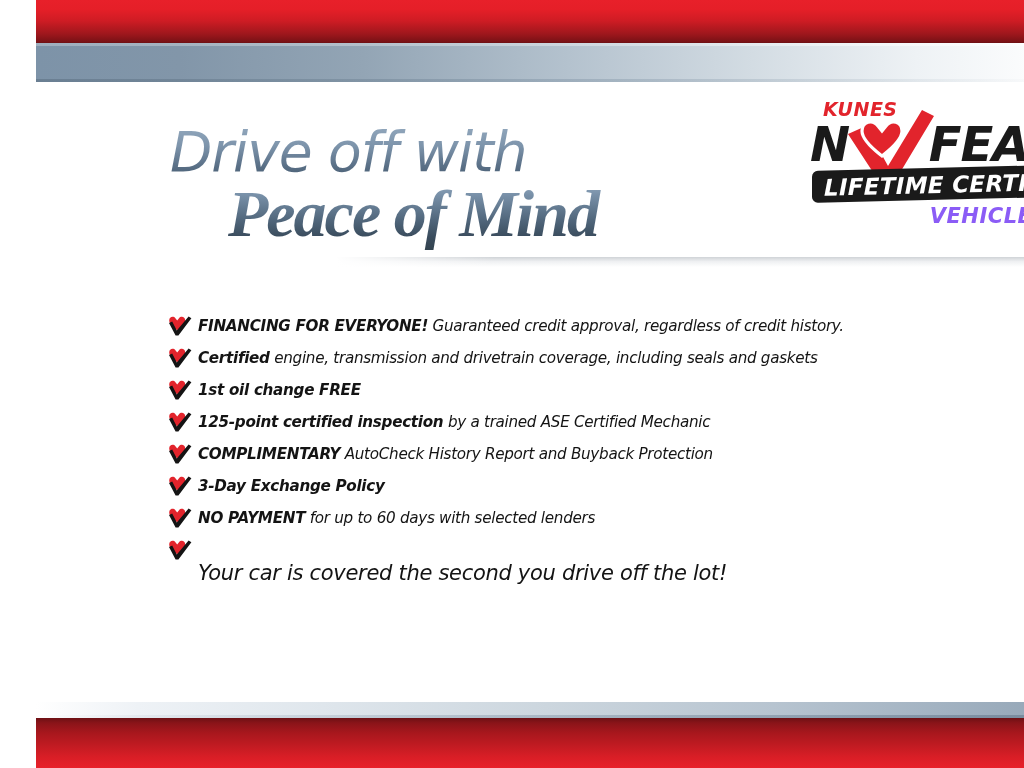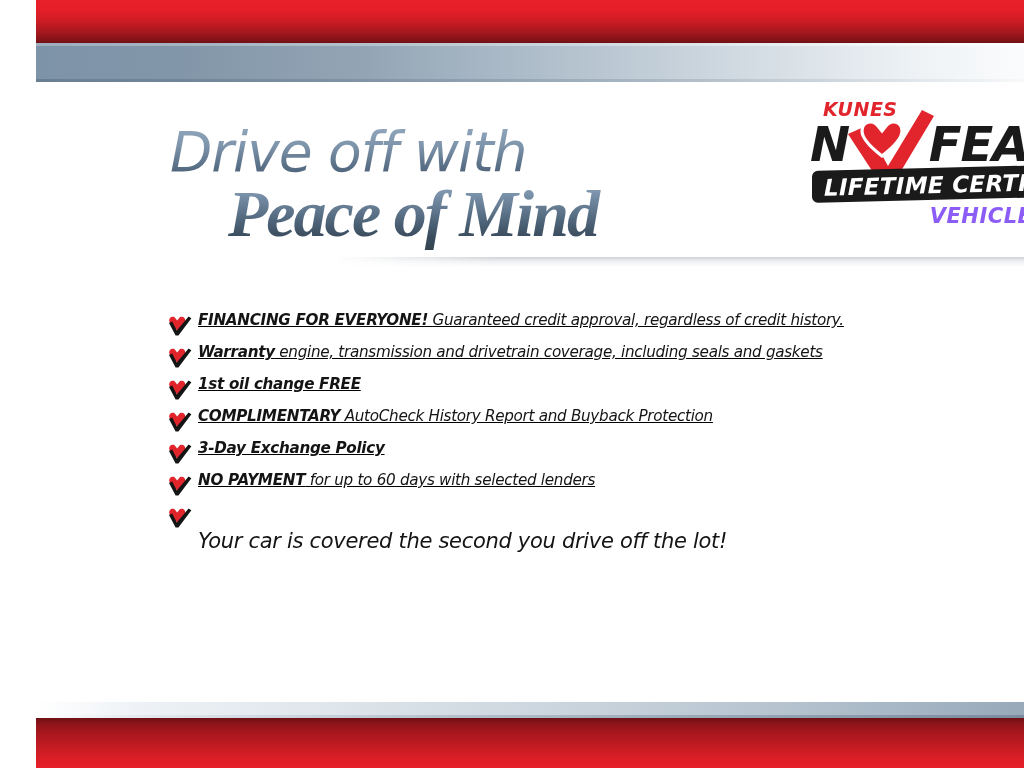--- a/index.html
+++ b/index.html
@@ -200,21 +200,21 @@
   .bullets {
     position: absolute;
     left: 131px; top: 310px;
     width: 800px;
   }
   .bullet-row {
     position: relative;
     height: 32px;
     padding-left: 31px;
     display: flex;
-    text-decoration: underline;
+    align-items: center;
   }
   .bullet-icon {
     position: absolute;
     left: 0; top: 5px;
     width: 26px; height: 22px;
   }
   .bullet-text {
     font-family: "DejaVu Sans", sans-serif;
     font-style: italic;
     font-size: 15.2px;
@@ -277,28 +277,35 @@
             <path d="M8.4 3.2 C6.6 .6, 2.2 1.4, 2.2 5.4 C2.2 9.4, 8.2 13.6, 10.2 15.2 C12.2 13.6, 18.2 9.4, 18.2 5.4 C18.2 1.4, 13.8 .6, 12 3.2 L10.2 5.4 Z" fill="#e2242c"></path>
             <path d="M2.0 8.0 L5.2 6.4 L9.8 15.4 L21.6 1.6 L24.4 3.2 L11.4 20.6 L8.6 20.6 Z" fill="#141414"></path>
           </svg></span>
         <span class="bullet-text"><span class="b">FINANCING FOR EVERYONE!</span><span class="n"> Guaranteed credit approval, regardless of credit history.</span></span>
       </div>
       <div class="bullet-row">
         <span class="bullet-icon"><svg viewBox="0 0 26 22">
             <path d="M8.4 3.2 C6.6 .6, 2.2 1.4, 2.2 5.4 C2.2 9.4, 8.2 13.6, 10.2 15.2 C12.2 13.6, 18.2 9.4, 18.2 5.4 C18.2 1.4, 13.8 .6, 12 3.2 L10.2 5.4 Z" fill="#e2242c"></path>
             <path d="M2.0 8.0 L5.2 6.4 L9.8 15.4 L21.6 1.6 L24.4 3.2 L11.4 20.6 L8.6 20.6 Z" fill="#141414"></path>
           </svg></span>
-        <span class="bullet-text"><span class="b">Warranty</span><span class="n"> engine, transmission and drivetrain coverage, including seals and gaskets</span></span>
+        <span class="bullet-text"><span class="b">Certified</span><span class="n"> engine, transmission and drivetrain coverage, including seals and gaskets</span></span>
       </div>
       <div class="bullet-row">
         <span class="bullet-icon"><svg viewBox="0 0 26 22">
             <path d="M8.4 3.2 C6.6 .6, 2.2 1.4, 2.2 5.4 C2.2 9.4, 8.2 13.6, 10.2 15.2 C12.2 13.6, 18.2 9.4, 18.2 5.4 C18.2 1.4, 13.8 .6, 12 3.2 L10.2 5.4 Z" fill="#e2242c"></path>
             <path d="M2.0 8.0 L5.2 6.4 L9.8 15.4 L21.6 1.6 L24.4 3.2 L11.4 20.6 L8.6 20.6 Z" fill="#141414"></path>
           </svg></span>
         <span class="bullet-text"><span class="b">1st oil change FREE</span></span>
+      </div>
+      <div class="bullet-row">
+        <span class="bullet-icon"><svg viewBox="0 0 26 22">
+            <path d="M8.4 3.2 C6.6 .6, 2.2 1.4, 2.2 5.4 C2.2 9.4, 8.2 13.6, 10.2 15.2 C12.2 13.6, 18.2 9.4, 18.2 5.4 C18.2 1.4, 13.8 .6, 12 3.2 L10.2 5.4 Z" fill="#e2242c"></path>
+            <path d="M2.0 8.0 L5.2 6.4 L9.8 15.4 L21.6 1.6 L24.4 3.2 L11.4 20.6 L8.6 20.6 Z" fill="#141414"></path>
+          </svg></span>
+        <span class="bullet-text"><span class="b">125-point certified inspection</span><span class="n"> by a trained ASE Certified Mechanic</span></span>
       </div>
       <div class="bullet-row">
         <span class="bullet-icon"><svg viewBox="0 0 26 22">
             <path d="M8.4 3.2 C6.6 .6, 2.2 1.4, 2.2 5.4 C2.2 9.4, 8.2 13.6, 10.2 15.2 C12.2 13.6, 18.2 9.4, 18.2 5.4 C18.2 1.4, 13.8 .6, 12 3.2 L10.2 5.4 Z" fill="#e2242c"></path>
             <path d="M2.0 8.0 L5.2 6.4 L9.8 15.4 L21.6 1.6 L24.4 3.2 L11.4 20.6 L8.6 20.6 Z" fill="#141414"></path>
           </svg></span>
         <span class="bullet-text"><span class="b">COMPLIMENTARY</span><span class="n"> AutoCheck History Report and Buyback Protection</span></span>
       </div>
       <div class="bullet-row">
         <span class="bullet-icon"><svg viewBox="0 0 26 22">

